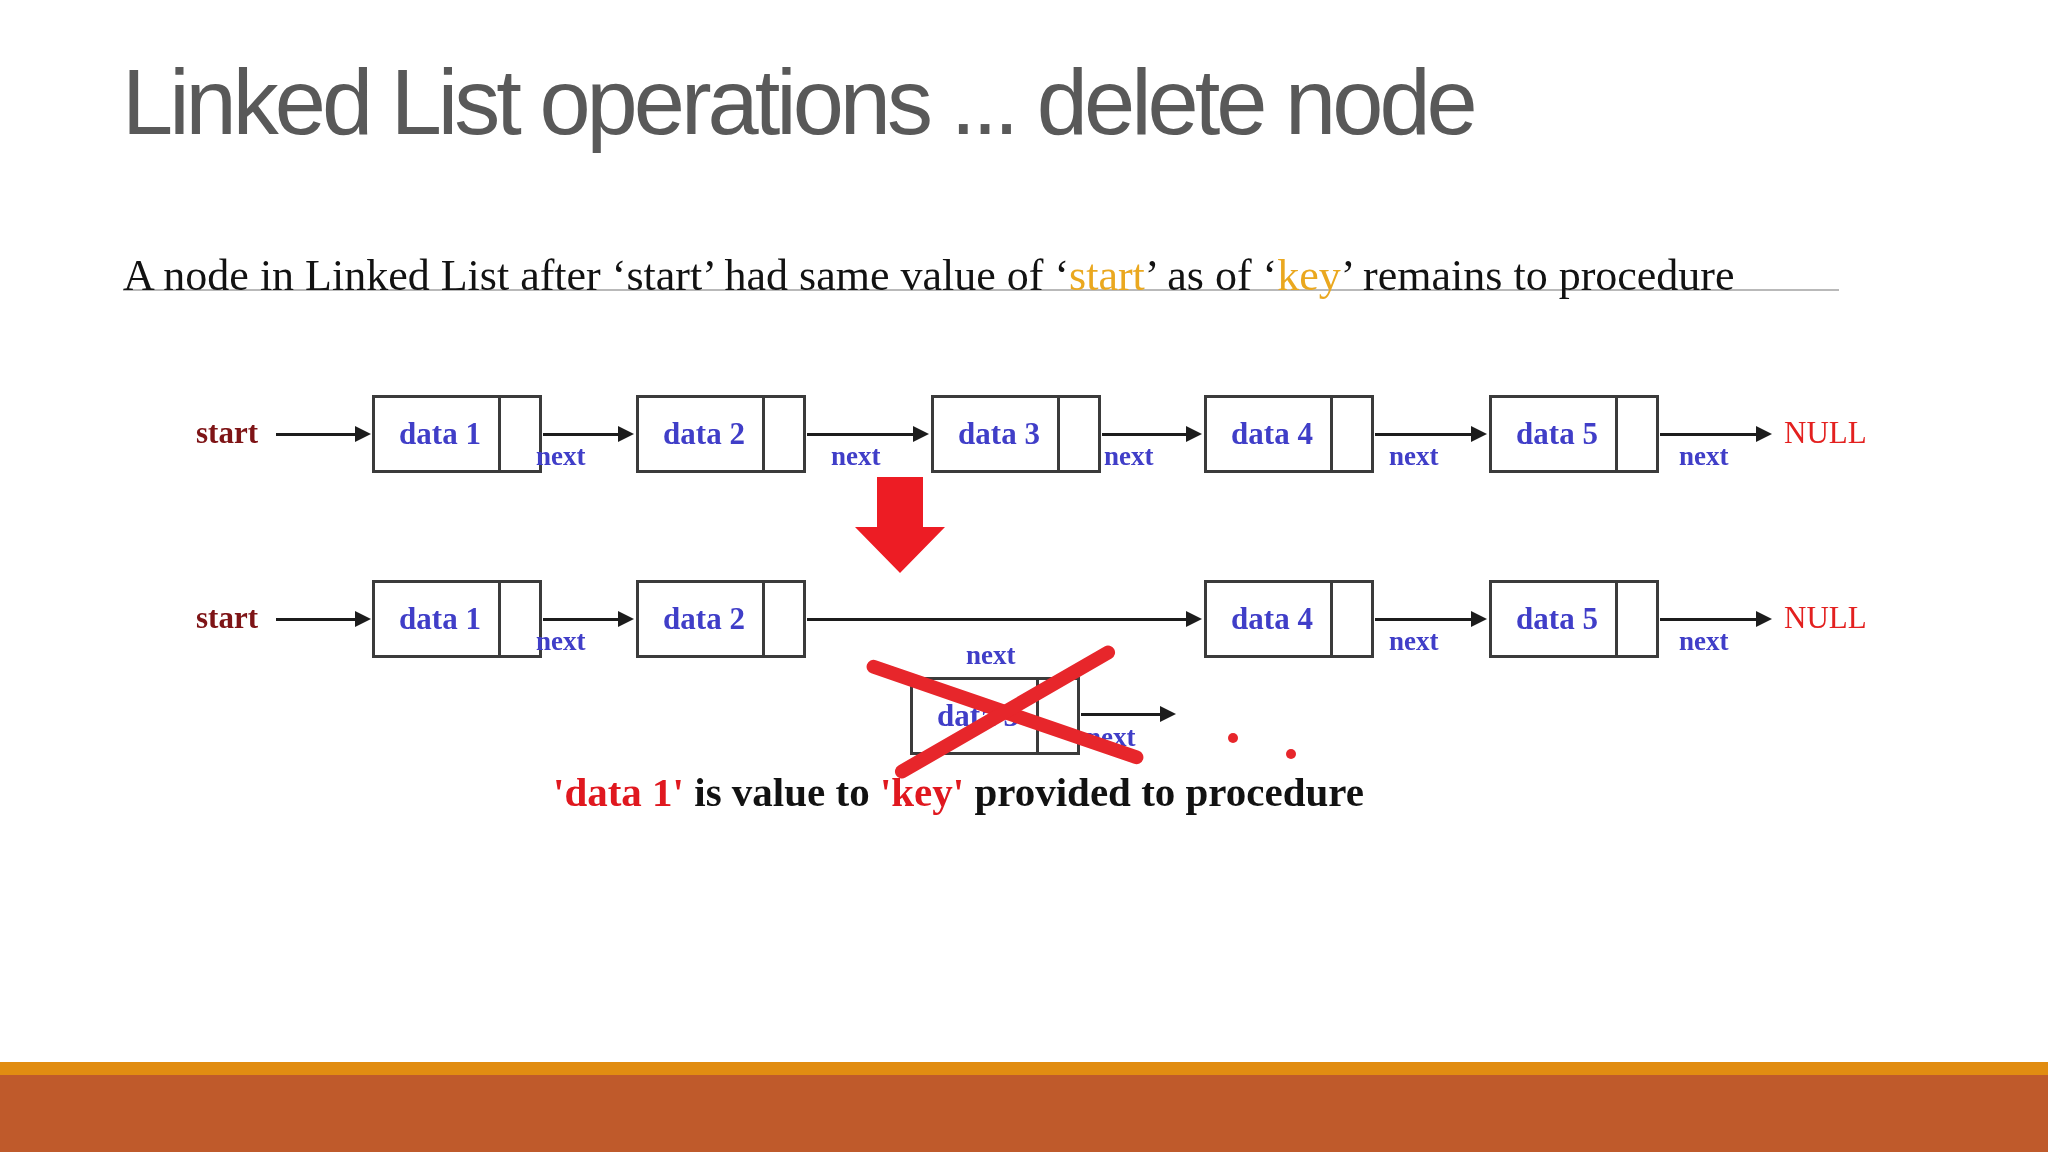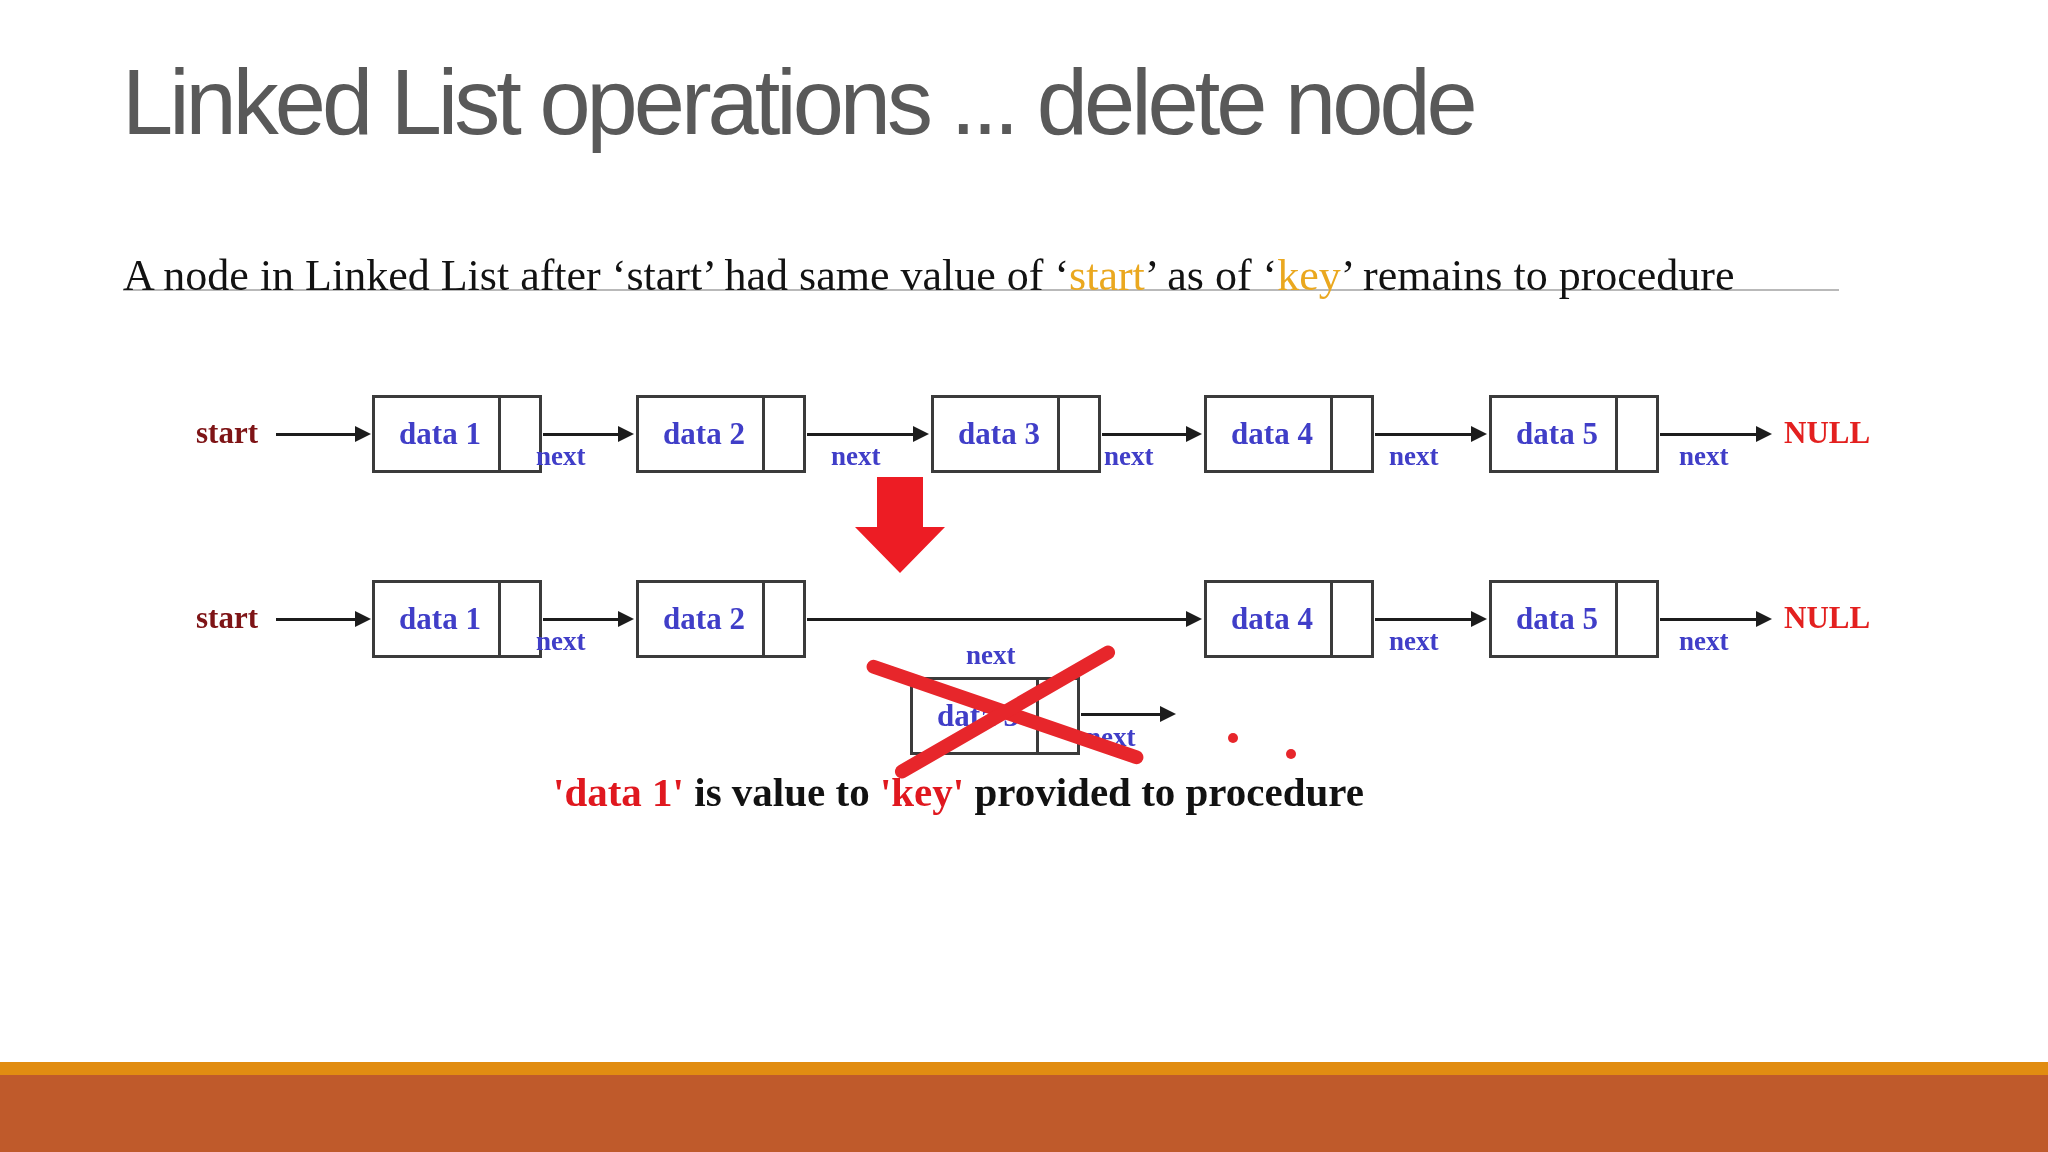--- a/index.html
+++ b/index.html
@@ -32,21 +32,21 @@
             border:3px solid var(--border);box-sizing:border-box;}
   .node-divider{position:absolute;top:0;bottom:0;left:123px;width:3px;background:var(--border);}
   .node-label{position:absolute;left:0;width:130px;top:50%;transform:translateY(-50%);
               text-align:center;font-size:31px;font-weight:bold;color:var(--blue);}
   .arrow{position:absolute;height:3px;background:var(--arrow);}
   .arrow::after{content:"";position:absolute;right:-16px;top:-6.5px;width:0;height:0;
                 border-left:16px solid var(--arrow);border-top:8px solid transparent;
                 border-bottom:8px solid transparent;}
   .next-label{position:absolute;font-size:27px;font-weight:bold;color:var(--blue);white-space:nowrap;}
   .start-label{position:absolute;font-size:31px;font-weight:bold;color:var(--maroon);}
-  .null-label{position:absolute;font-size:31px;font-weight:bold;color:var(--null_red);}
+  .null-label{position:absolute;font-size:31px;font-weight:normal;color:var(--null_red);}
 
   
   #big-arrow{position:absolute;left:855px;top:477px;}
 
   
   .cross-stroke{position:absolute;background:var(--cross);border-radius:7px;}
   #cross-a{left:859px;top:705px;width:292px;height:14px;transform:rotate(19deg);}
   #cross-b{left:879px;top:705px;width:252px;height:14px;transform:rotate(-30deg);}
   .red-dot{position:absolute;width:10px;height:10px;border-radius:50%;background:var(--cross);}
   #dot-1{left:1228px;top:733px;}

